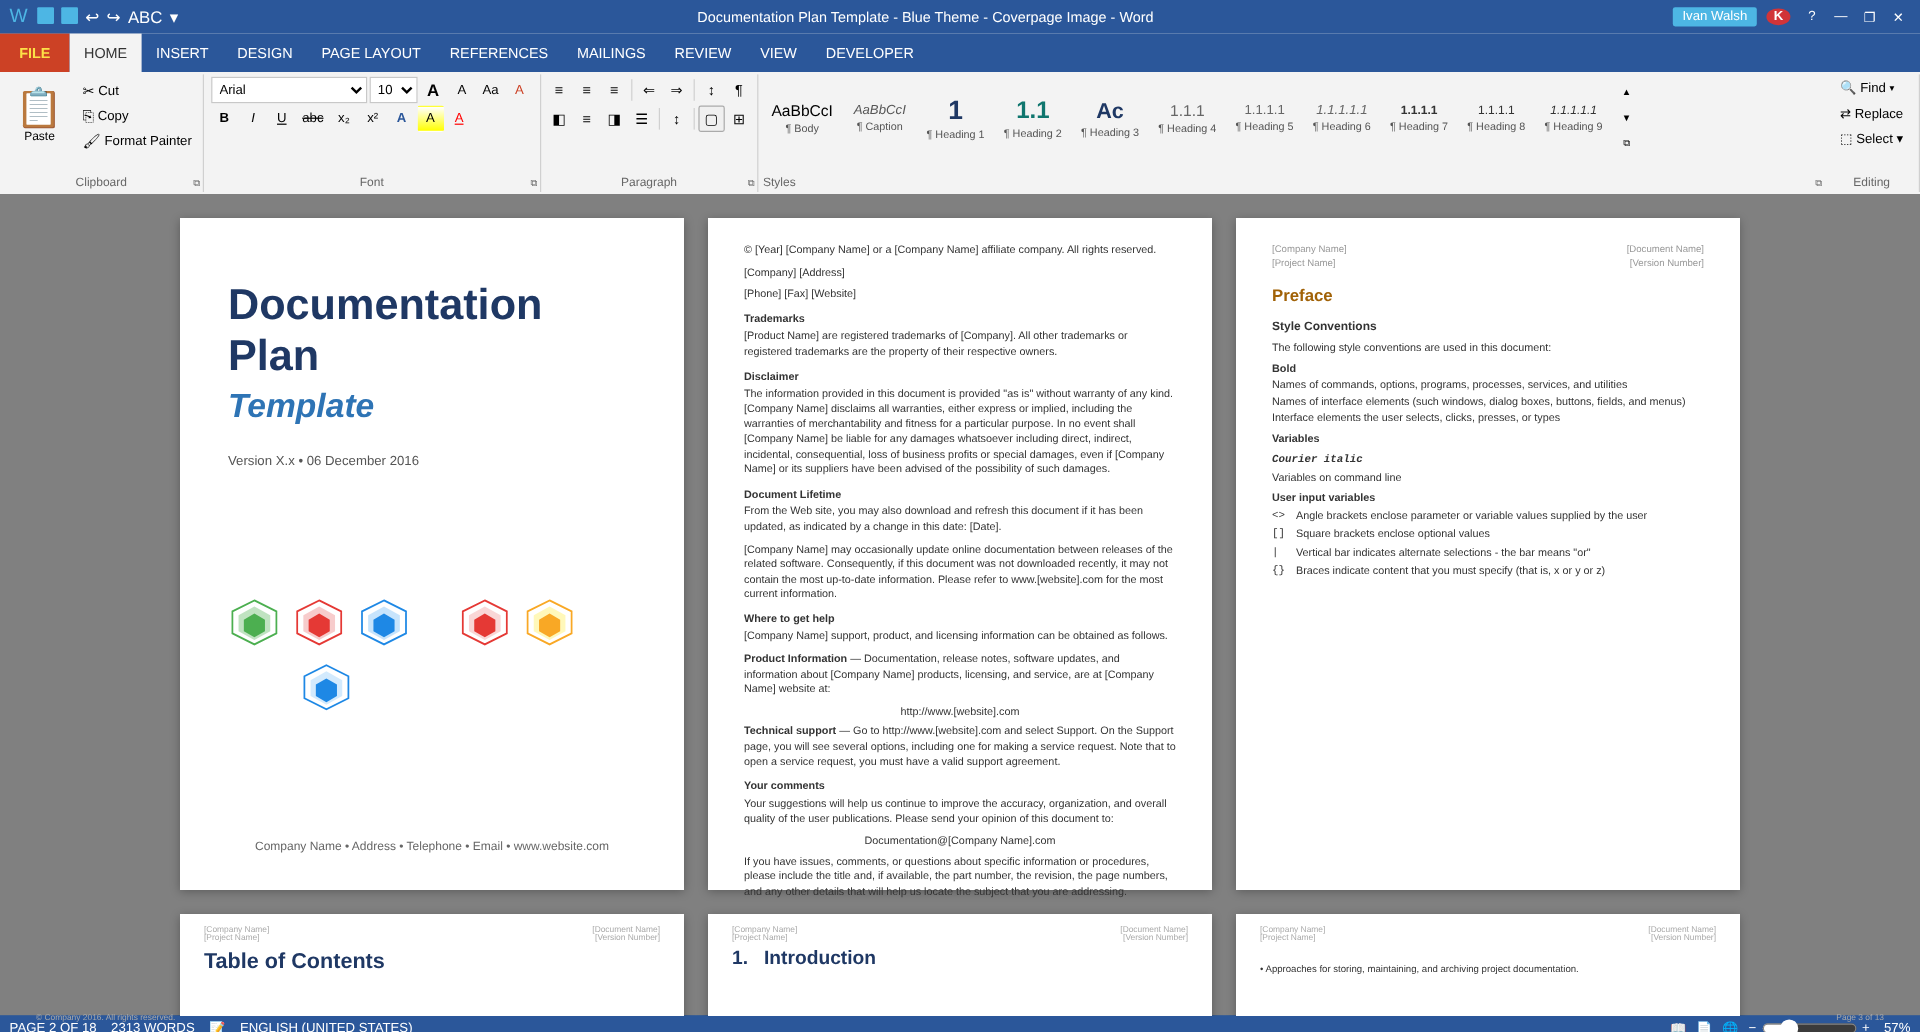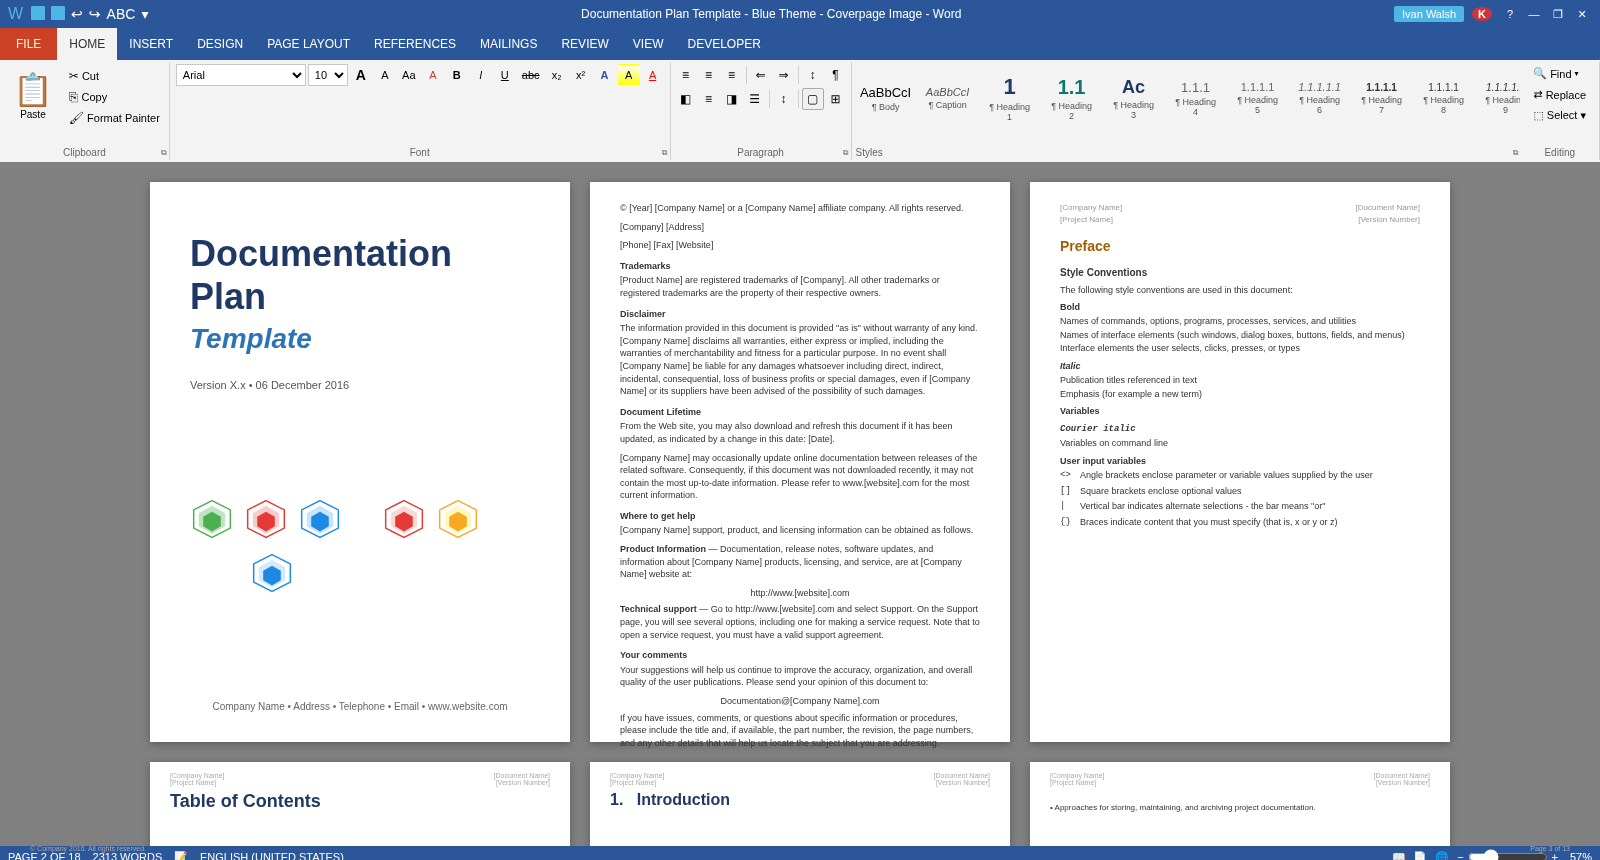--- a/index.html
+++ b/index.html
@@ -29,21 +29,21 @@
     #ribbon-toolbar { background: #f3f3f3; padding: 2px 0; display: flex; align-items: stretch; min-height: 90px; }
     
     .ribbon-group { display: flex; flex-direction: column; align-items: center; padding: 2px 4px; border-right: 1px solid #d0d0d0; position: relative; }
     .ribbon-group-label { font-size: 10px; color: #666; position: absolute; bottom: 2px; left: 0; right: 0; text-align: center; }
     .ribbon-group-content { display: flex; align-items: flex-start; gap: 2px; padding-bottom: 16px; padding-top: 2px; }
     .paste-btn { display: flex; flex-direction: column; align-items: center; padding: 4px 8px; cursor: pointer; border: 1px solid transparent; border-radius: 2px; }
     .small-btns { display: flex; flex-direction: column; gap: 1px; }
     .small-btn { display: flex; align-items: center; gap: 3px; padding: 2px 4px; cursor: pointer; border: 1px solid transparent; border-radius: 2px; font-size: 11px; white-space: nowrap; }
 
     
-    .font-group { display: flex; flex-direction: row; gap: 2px; padding-bottom: 16px; }
+    .font-group { display: flex; flex-direction: column; gap: 2px; padding-bottom: 16px; }
     .font-row1 { display: flex; gap: 2px; align-items: center; }
     .font-row2 { display: flex; gap: 2px; align-items: center; }
     .font-select { height: 22px; font-size: 11px; border: 1px solid #c8c8c8; background: white; padding: 0 2px; width: 130px; }
     .font-size-select { height: 22px; font-size: 11px; border: 1px solid #c8c8c8; background: white; padding: 0 2px; width: 40px; }
     .font-btn { height: 22px; min-width: 22px; border: 1px solid transparent; background: transparent; cursor: pointer; font-size: 11px; display: flex; align-items: center; justify-content: center; border-radius: 2px; padding: 0 3px; }
     .font-btn.bold { font-weight: bold; }
     .font-btn.italic { font-style: italic; }
     .font-btn.underline { text-decoration: underline; }
 
     
@@ -129,21 +129,21 @@
     <div class="window-controls">
       <button class="win-btn">?</button>
       <button class="win-btn">—</button>
       <button class="win-btn">❐</button>
       <button class="win-btn">✕</button>
     </div>
   </div>
 </div>
 
 <div id="ribbon-tabs">
-  <div class="file-tab" style="background:#cc4125;color:#fef9c3;padding:0 16px;height:32px;display:flex;align-items:center;font-weight:normal;font-size:12px;cursor:pointer;">FILE</div>
+  <div class="file-tab" style="background:#cc4125;color:#fde047;padding:0 16px;height:32px;display:flex;align-items:center;font-weight:bold;font-size:12px;cursor:pointer;">FILE</div>
   <button class="ribbon-tab active">HOME</button>
   <button class="ribbon-tab">INSERT</button>
   <button class="ribbon-tab">DESIGN</button>
   <button class="ribbon-tab">PAGE LAYOUT</button>
   <button class="ribbon-tab">REFERENCES</button>
   <button class="ribbon-tab">MAILINGS</button>
   <button class="ribbon-tab">REVIEW</button>
   <button class="ribbon-tab">VIEW</button>
   <button class="ribbon-tab">DEVELOPER</button>
 </div>
@@ -408,25 +408,20 @@
     <h2>Preface</h2>
     <h3>Style Conventions</h3>
     <p>The following style conventions are used in this document:</p>
     <div class="preface-section">
       <p class="preface-bold">Bold</p>
       <p>Names of commands, options, programs, processes, services, and utilities</p>
       <p>Names of interface elements (such windows, dialog boxes, buttons, fields, and menus)</p>
       <p>Interface elements the user selects, clicks, presses, or types</p>
     </div>
     <div class="preface-section">
-      <p class="preface-bold" style="font-style:italic;">Italic</p>
-      <p>Publication titles referenced in text</p>
-      <p>Emphasis (for example a new term)</p>
-    </div>
-    <div class="preface-section">
       <p class="preface-bold">Variables</p>
     </div>
     <div class="preface-section">
       <p class="preface-bold" style="font-family:'Courier New',monospace;font-style:italic;">Courier italic</p>
       <p>Variables on command line</p>
     </div>
     <div class="preface-section">
       <p class="preface-bold">User input variables</p>
       <div class="preface-item">
         <span class="preface-symbol">&lt;&gt;</span>

